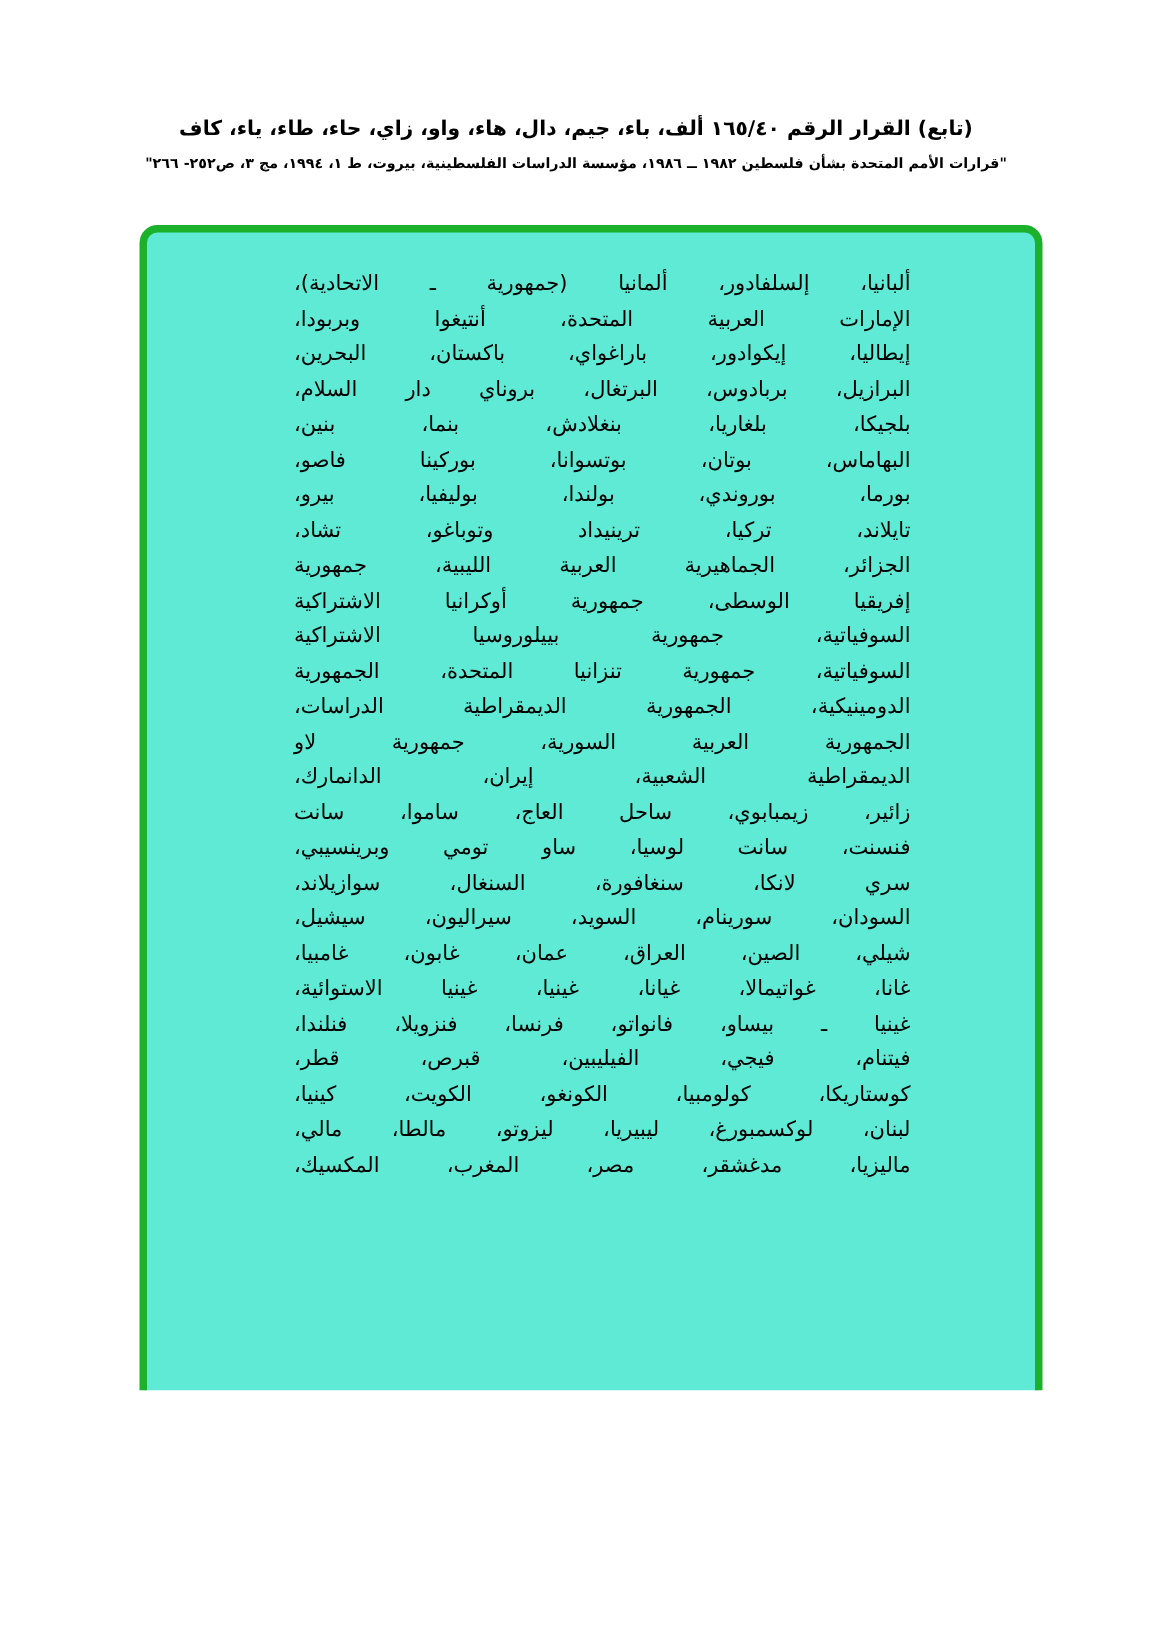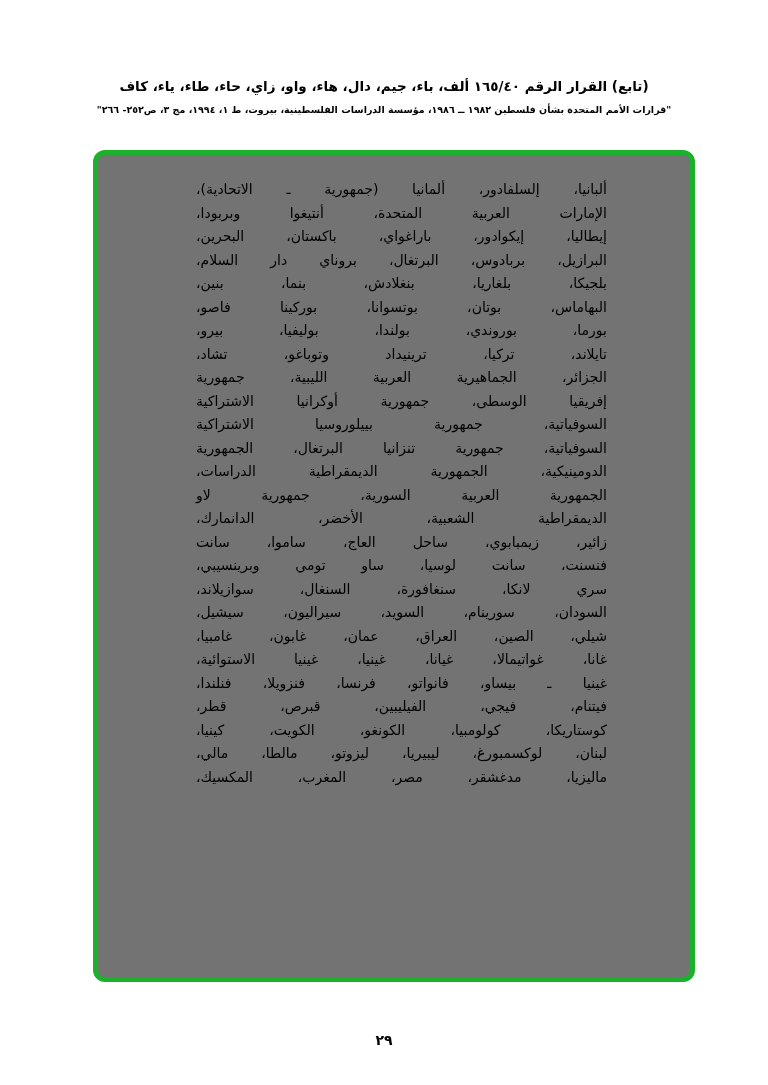--- a/index.html
+++ b/index.html
@@ -3,21 +3,21 @@
 <meta charset="utf-8">
 <style>
   html, body {
     margin: 0;
     padding: 0;
     background: #ffffff;
   }
   .page {
     position: relative;
     width: 768px;
-    height: 1085px;
+    height: 927px;
     background: #ffffff;
     font-family: "DejaVu Sans", sans-serif;
     color: #000000;
     direction: rtl;
     overflow: hidden;
   }
   .header {
     position: absolute;
     top: 76px;
     left: 0;
@@ -39,21 +39,21 @@
   }
   .box {
     position: absolute;
     left: 93px;
     top: 150px;
     width: 602px;
     height: 832px;
     box-sizing: border-box;
     border: 5px solid #22c55e;
     border-radius: 12px;
-    background: #737373;
+    background: #5eead4;
     overflow: hidden;
   }
   .text-block {
     position: absolute;
     top: 23px;
     right: 83px;
     left: 98px;
   }
   .line {
     font-size: 14px;
@@ -91,24 +91,24 @@
         <div class="line">الإمارات العربية المتحدة، أنتيغوا وبربودا،</div>
         <div class="line">إيطاليا، إيكوادور، باراغواي، باكستان، البحرين،</div>
         <div class="line">البرازيل، بربادوس، البرتغال، بروناي دار السلام،</div>
         <div class="line">بلجيكا، بلغاريا، بنغلادش، بنما، بنين،</div>
         <div class="line">البهاماس، بوتان، بوتسوانا، بوركينا فاصو،</div>
         <div class="line">بورما، بوروندي، بولندا، بوليفيا، بيرو،</div>
         <div class="line">تايلاند، تركيا، ترينيداد وتوباغو، تشاد،</div>
         <div class="line">الجزائر، الجماهيرية العربية الليبية، جمهورية</div>
         <div class="line">إفريقيا الوسطى، جمهورية أوكرانيا الاشتراكية</div>
         <div class="line">السوفياتية، جمهورية بييلوروسيا الاشتراكية</div>
-        <div class="line">السوفياتية، جمهورية تنزانيا البرتغال، الجمهورية</div>
+        <div class="line">السوفياتية، جمهورية تنزانيا المتحدة، الجمهورية</div>
         <div class="line">الدومينيكية، الجمهورية الديمقراطية الدراسات،</div>
         <div class="line">الجمهورية العربية السورية، جمهورية لاو</div>
-        <div class="line">الديمقراطية الشعبية، الأخضر، الدانمارك،</div>
+        <div class="line">الديمقراطية الشعبية، إيران، الدانمارك،</div>
         <div class="line">زائير، زيمبابوي، ساحل العاج، ساموا، سانت</div>
         <div class="line">فنسنت، سانت لوسيا، ساو تومي وبرينسيبي،</div>
         <div class="line">سري لانكا، سنغافورة، السنغال، سوازيلاند،</div>
         <div class="line">السودان، سورينام، السويد، سيراليون، سيشيل،</div>
         <div class="line">شيلي، الصين، العراق، عمان، غابون، غامبيا،</div>
         <div class="line">غانا، غواتيمالا، غيانا، غينيا، غينيا الاستوائية،</div>
         <div class="line">غينيا ـ بيساو، فانواتو، فرنسا، فنزويلا، فنلندا،</div>
         <div class="line">فيتنام، فيجي، الفيليبين، قبرص، قطر،</div>
         <div class="line">كوستاريكا، كولومبيا، الكونغو، الكويت، كينيا،</div>
         <div class="line">لبنان، لوكسمبورغ، ليبيريا، ليزوتو، مالطا، مالي،</div>

